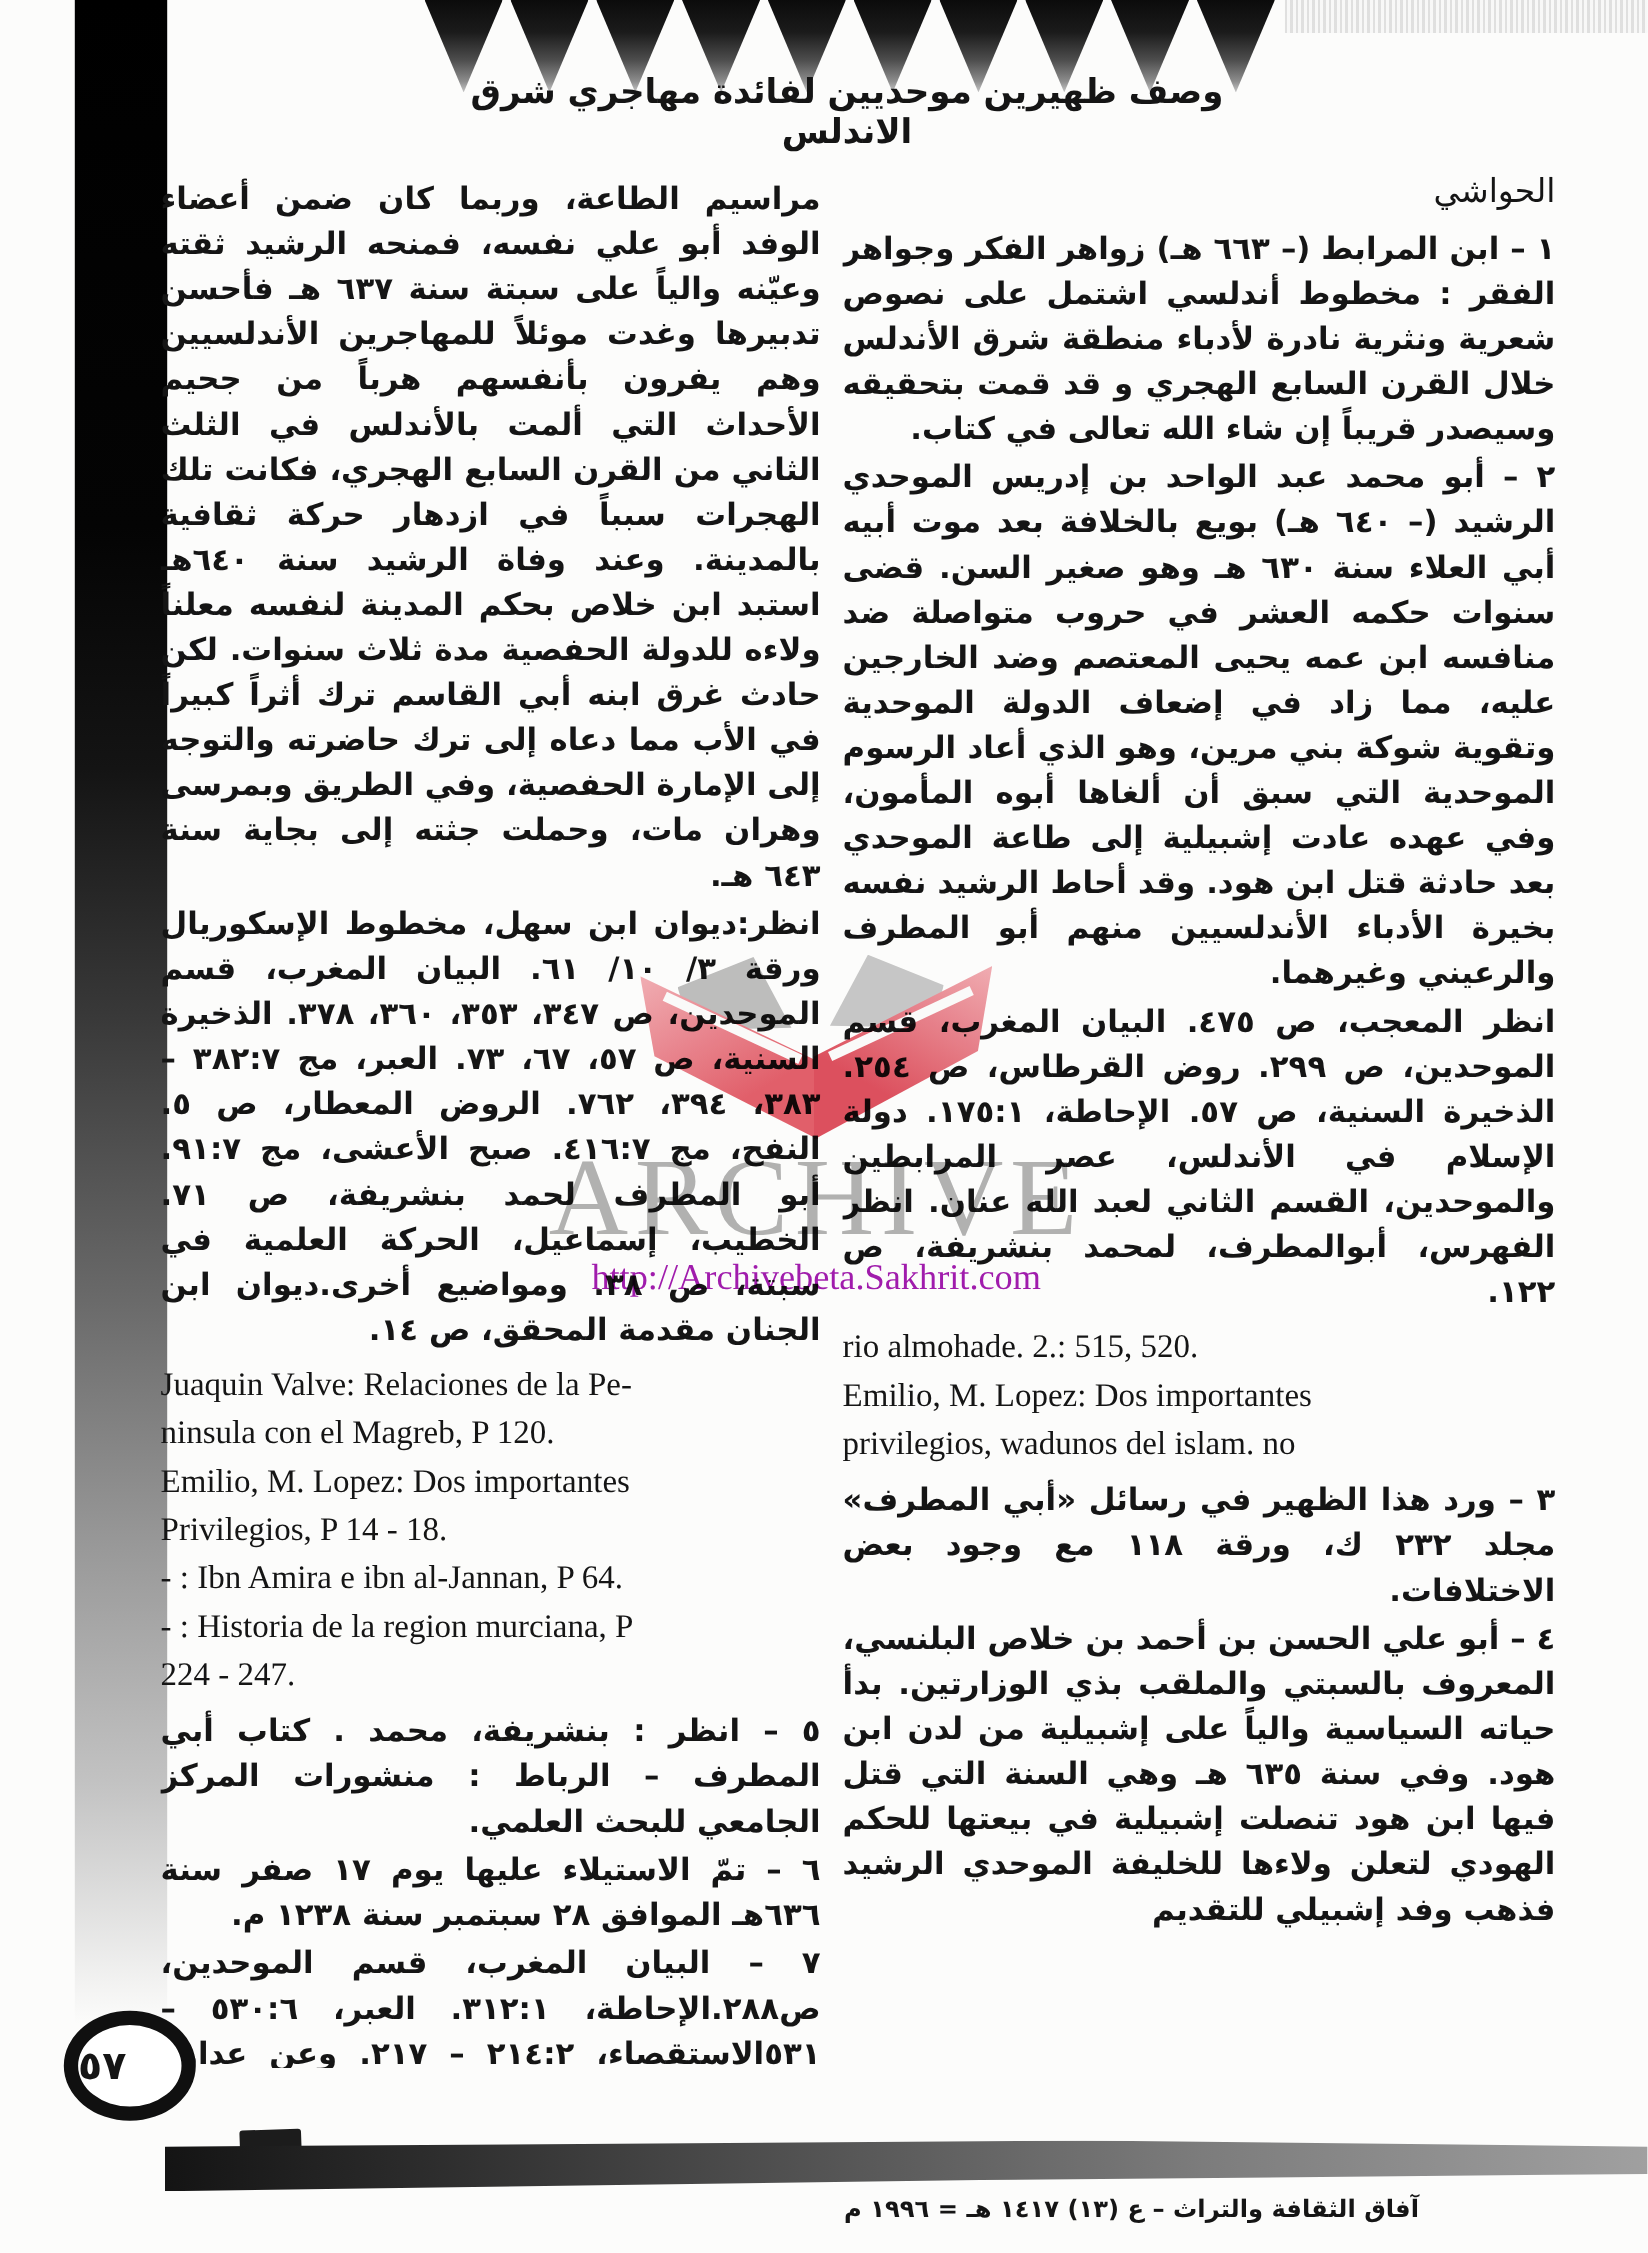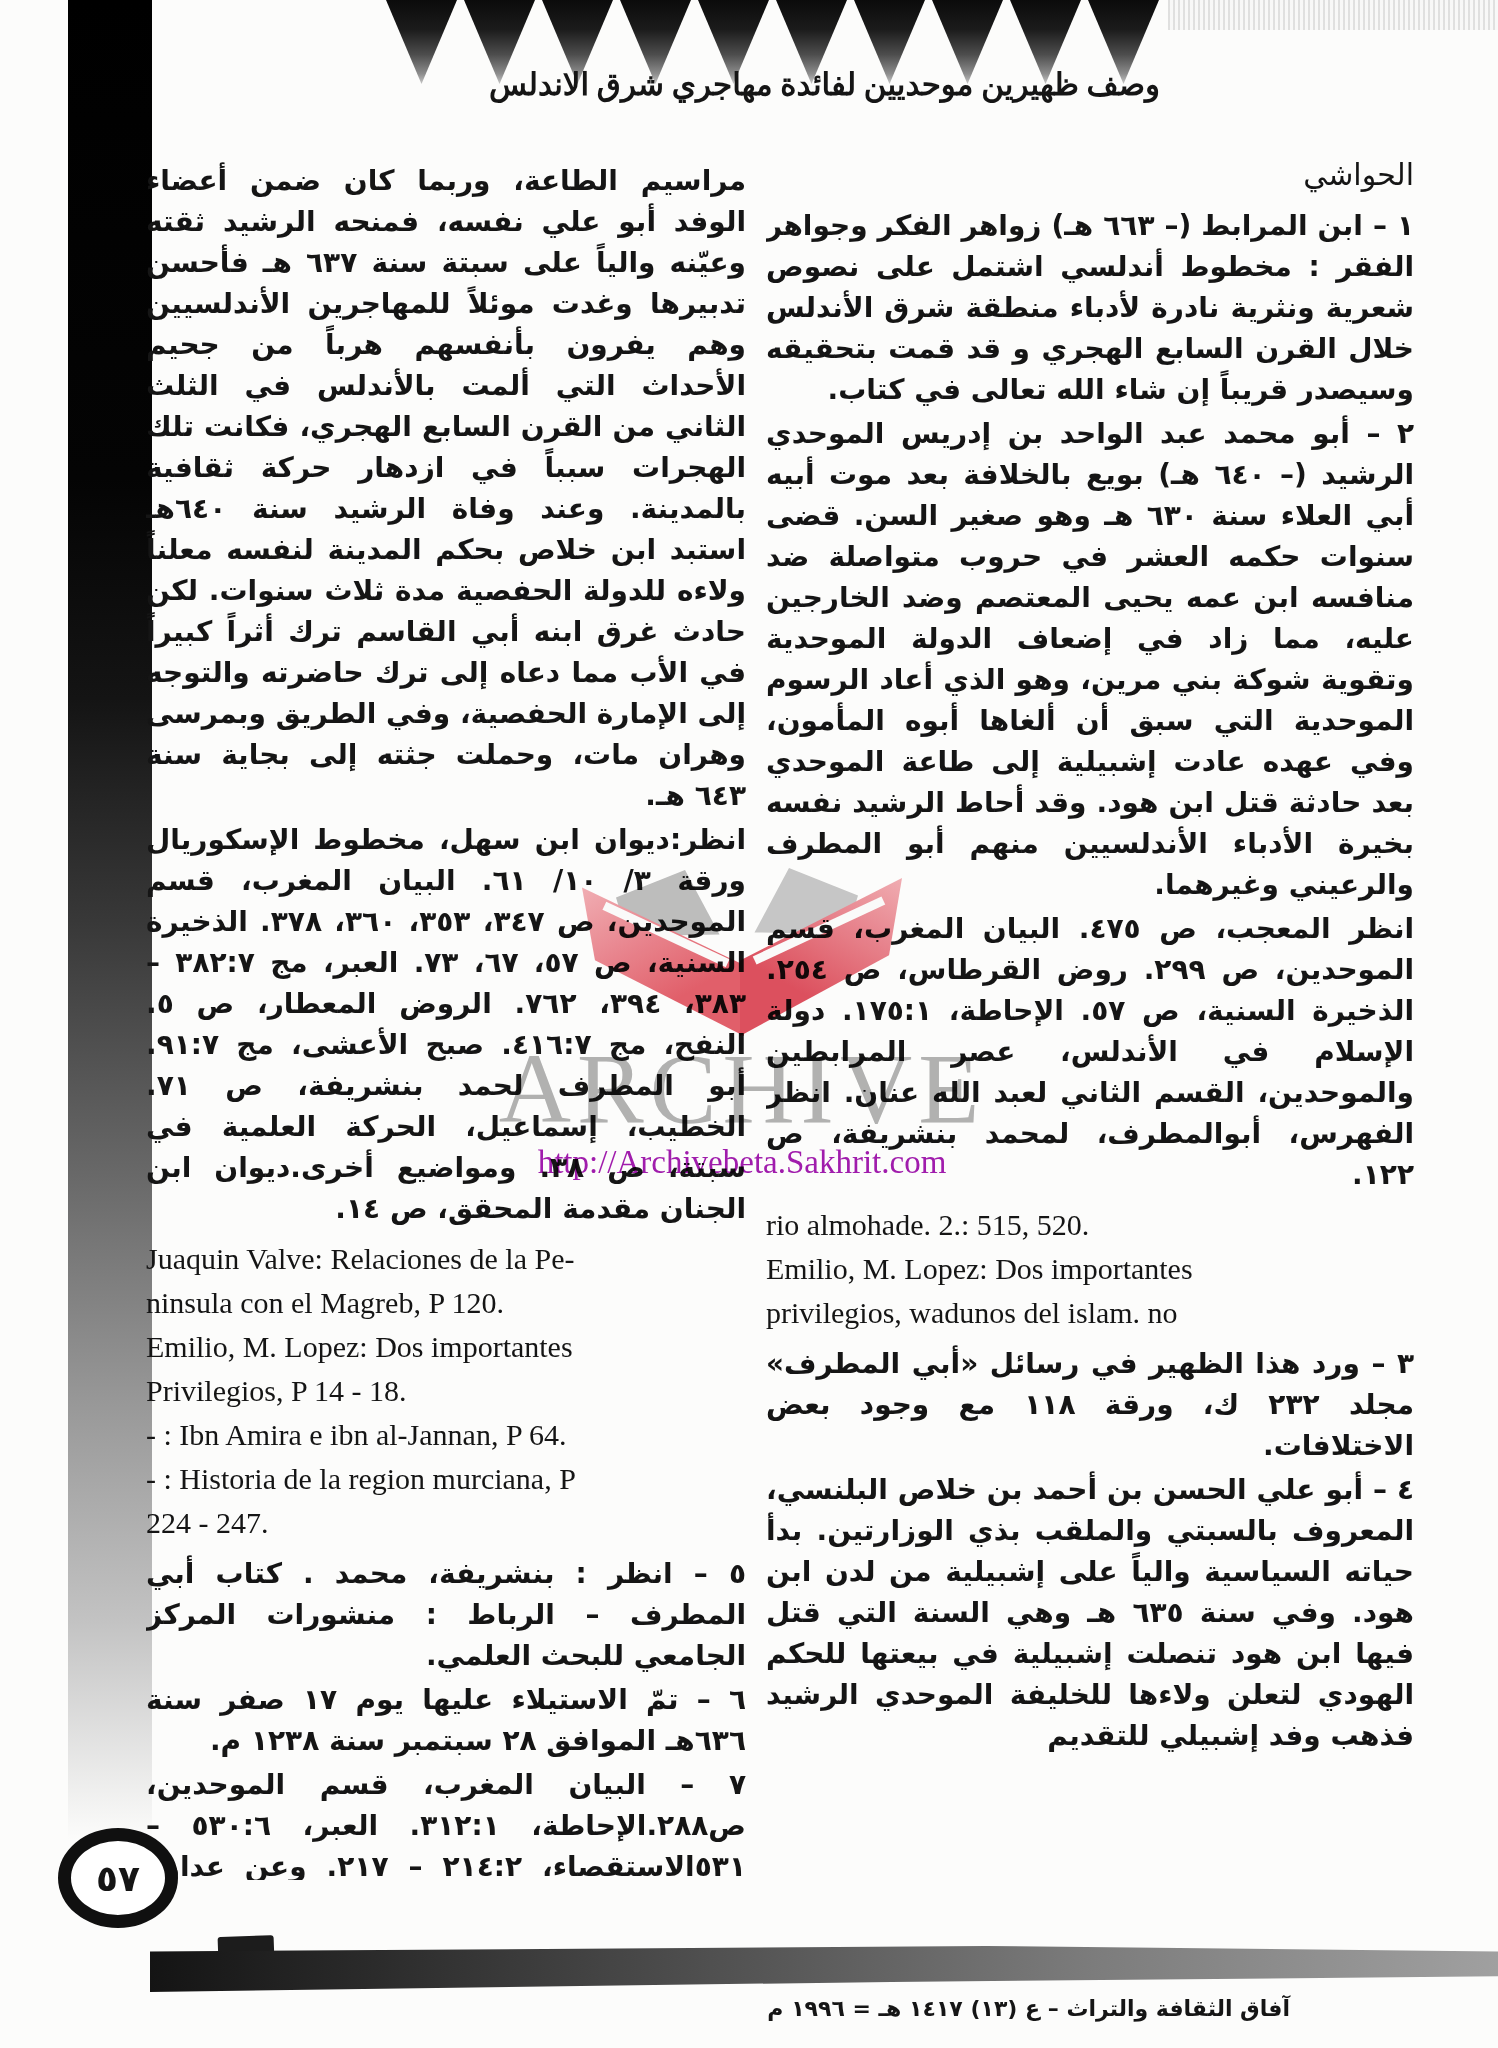--- a/index.html
+++ b/index.html
@@ -7,22 +7,22 @@
         font-family:"DejaVu Sans",sans-serif;color:#151515;}
 
   
   .tri-band{position:absolute;left:386px;top:0;display:flex;gap:7px;z-index:2;}
   .tri{width:71px;height:84px;clip-path:polygon(0 0,100% 0,50% 100%);
        background:linear-gradient(180deg,#0b0b0b 0%,#1b1b1b 35%,#4d4d4d 65%,#8d8d8d 88%,#c6c6c6 100%);}
 
   .corner-speckle{position:absolute;right:0;top:0;width:330px;height:30px;opacity:.45;
        background:repeating-linear-gradient(90deg,#bdbdbd 0 2px,#f3f3f3 2px 5px);}
 
-  .page-title{position:absolute;left:380px;top:66px;width:780px;text-align:right;
-       font-size:31px;font-weight:bold;direction:rtl;z-index:3;font-family:Liberation Serif, serif;}
+  .page-title{position:absolute;left:380px;top:66px;width:780px;text-align:center;
+       font-size:31px;font-weight:bold;direction:rtl;z-index:3;}
 
   
   .left-band{position:absolute;left:68px;top:0;width:84px;height:1840px;z-index:1;
        background:linear-gradient(180deg,#000 0%,#040404 26%,#141414 38%,#383838 50%,
                   #696969 64%,#979797 76%,#c2c2c2 88%,rgba(250,250,250,0) 100%);}
 
   
   .col{position:absolute;direction:rtl;text-align:justify;font-weight:700;z-index:2;}
   .col p{margin:0 0 3px 0;}
   .col-right{left:766px;top:154px;width:648px;height:1810px;overflow:hidden;font-size:28px;line-height:41px;}
@@ -47,21 +47,21 @@
        clip-path:polygon(100% 6%,0 55%,0 100%,92% 52%);}
   .wm-logo .s1{position:absolute;left:16px;top:62px;width:136px;height:9px;background:#fdfdfd;transform:rotate(25deg);}
   .wm-logo .s2{position:absolute;right:12px;top:58px;width:142px;height:9px;background:#fdfdfd;transform:rotate(-25deg);}
   .wm-text{font-family:"Liberation Serif","DejaVu Serif",serif;font-size:100px;line-height:102px;
        color:#b3b3b3;letter-spacing:6px;margin-top:2px;text-align:center;}
   .wm-url{font-family:Liberation Serif, serif;font-size:33px;color:#a21caf;margin-top:4px;}
 
   
   .pagenum{position:absolute;left:58px;top:1828px;width:120px;height:100px;box-sizing:border-box;
        border:13px solid #101010;border-radius:50%;background:#fff;z-index:3;
-       display:flex;align-items:center;justify-content:center;font-size:36px;font-weight:bold;}
+       display:flex;align-items:center;font-size:36px;font-weight:bold;}
   .blob{position:absolute;left:218px;top:1936px;width:56px;height:26px;background:#1c1c1c;
        transform:rotate(-2deg);border-radius:3px;z-index:2;}
 
   
   .bottom-bar{position:absolute;left:150px;top:1946px;width:1348px;height:46px;z-index:2;
        background:linear-gradient(90deg,#141414 0%,#2d2d2d 18%,#555 45%,#7c7c7c 70%,#a0a0a0 100%);
        clip-path:polygon(0 12%,62% 0,100% 12%,100% 66%,55% 78%,0 100%);}
   .footer-line{position:absolute;right:208px;top:1996px;direction:rtl;font-size:22px;
        font-weight:bold;z-index:3;}
 </style>

